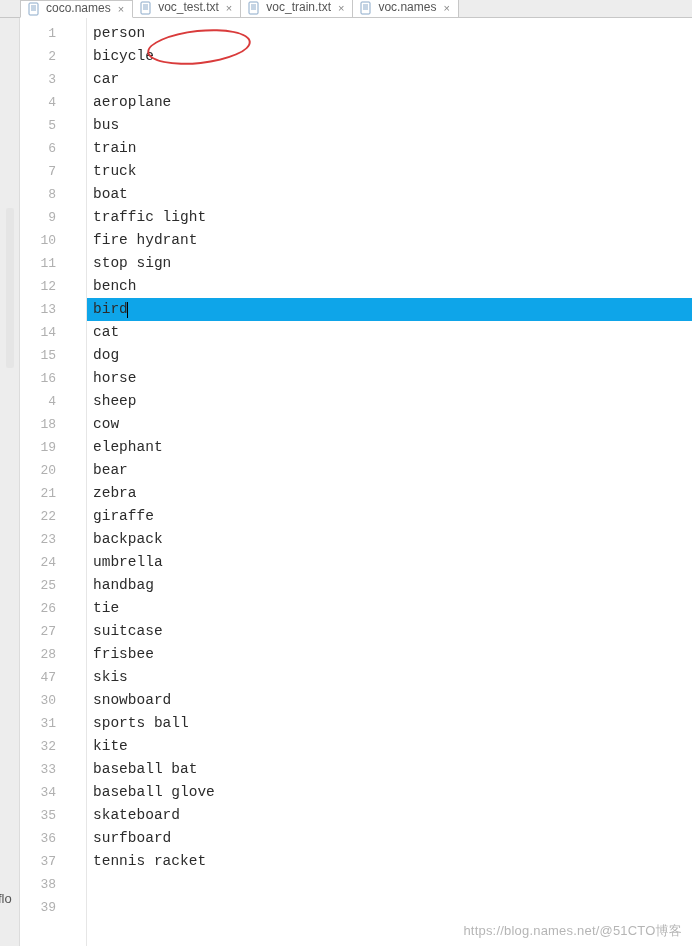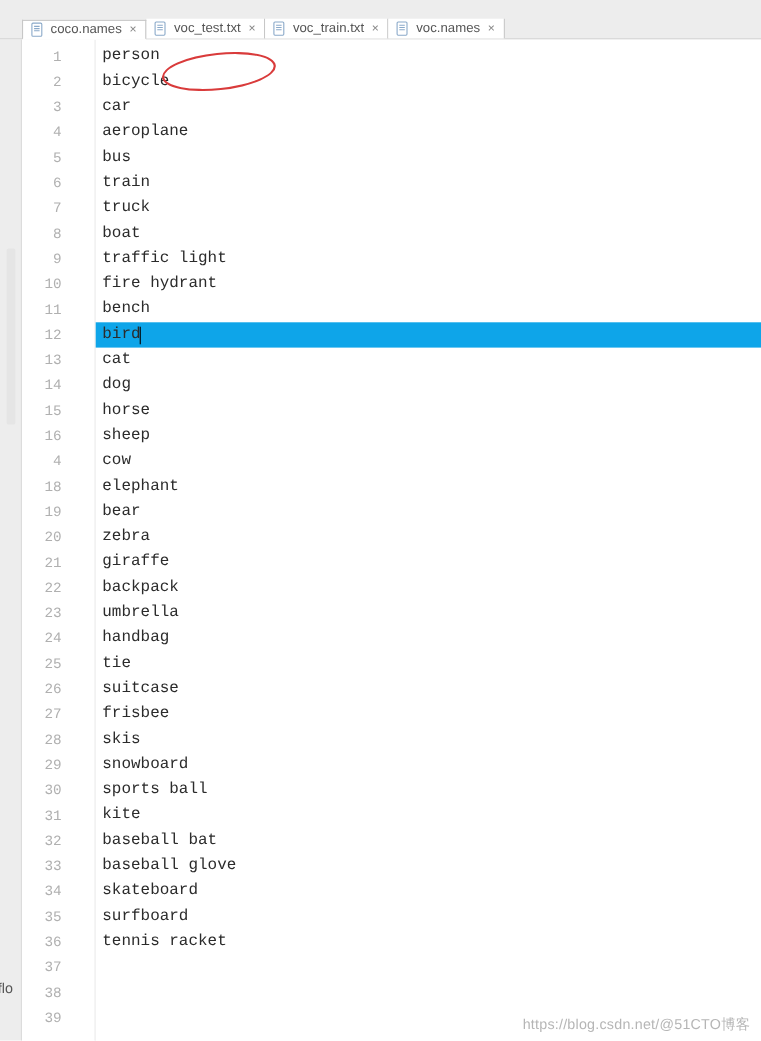--- a/index.html
+++ b/index.html
@@ -3,21 +3,21 @@
 <meta charset="utf-8">
 <style>
   * { margin: 0; padding: 0; box-sizing: border-box; }
   html, body { width: 692px; height: 946px; overflow: hidden; font-family: "Microsoft YaHei", Arial, sans-serif; background: #fff; }
   .frame { position: relative; width: 692px; height: 946px; background: #f5f5f5; }
 
   
   .tab-bar {
     display: flex;
     align-items: flex-end;
-    height: 36px;
+    height: 18px;
     background: #ededed;
     border-bottom: 1px solid #c7c7c7;
     position: relative;
     width: 100%;
     padding-left: 20px;
   }
   .tab {
     display: flex;
     align-items: center;
     height: 18px;
@@ -223,21 +223,21 @@
         <div class="line">19</div>
         <div class="line">20</div>
         <div class="line">21</div>
         <div class="line">22</div>
         <div class="line">23</div>
         <div class="line">24</div>
         <div class="line">25</div>
         <div class="line">26</div>
         <div class="line">27</div>
         <div class="line">28</div>
-        <div class="line">29</div>
+        <div class="line">47</div>
         <div class="line">30</div>
         <div class="line">31</div>
         <div class="line">32</div>
         <div class="line">33</div>
         <div class="line">34</div>
         <div class="line">35</div>
         <div class="line">36</div>
         <div class="line">37</div>
         <div class="line">38</div>
         <div class="line">39</div>
@@ -268,20 +268,23 @@
         <div class="line">
           <span>boat</span>
         </div>
         <div class="line">
           <span>traffic light</span>
         </div>
         <div class="line">
           <span>fire hydrant</span>
         </div>
         <div class="line">
+          <span>stop sign</span>
+        </div>
+        <div class="line">
           <span>bench</span>
         </div>
         <div class="line current">
           <span>bird</span>
           <span class="caret"></span>
         </div>
         <div class="line">
           <span>cat</span>
         </div>
         <div class="line">
@@ -350,14 +353,14 @@
         <div class="line">
           <span>surfboard</span>
         </div>
         <div class="line">
           <span>tennis racket</span>
         </div>
       </div>
   </div>
 
   <div class="flo">flo</div>
-  <div class="wm">https://blog.csdn.net/@51CTO博客</div>
+  <div class="wm">https://blog.names.net/@51CTO博客</div>
 </div>
 
 </body></html>

